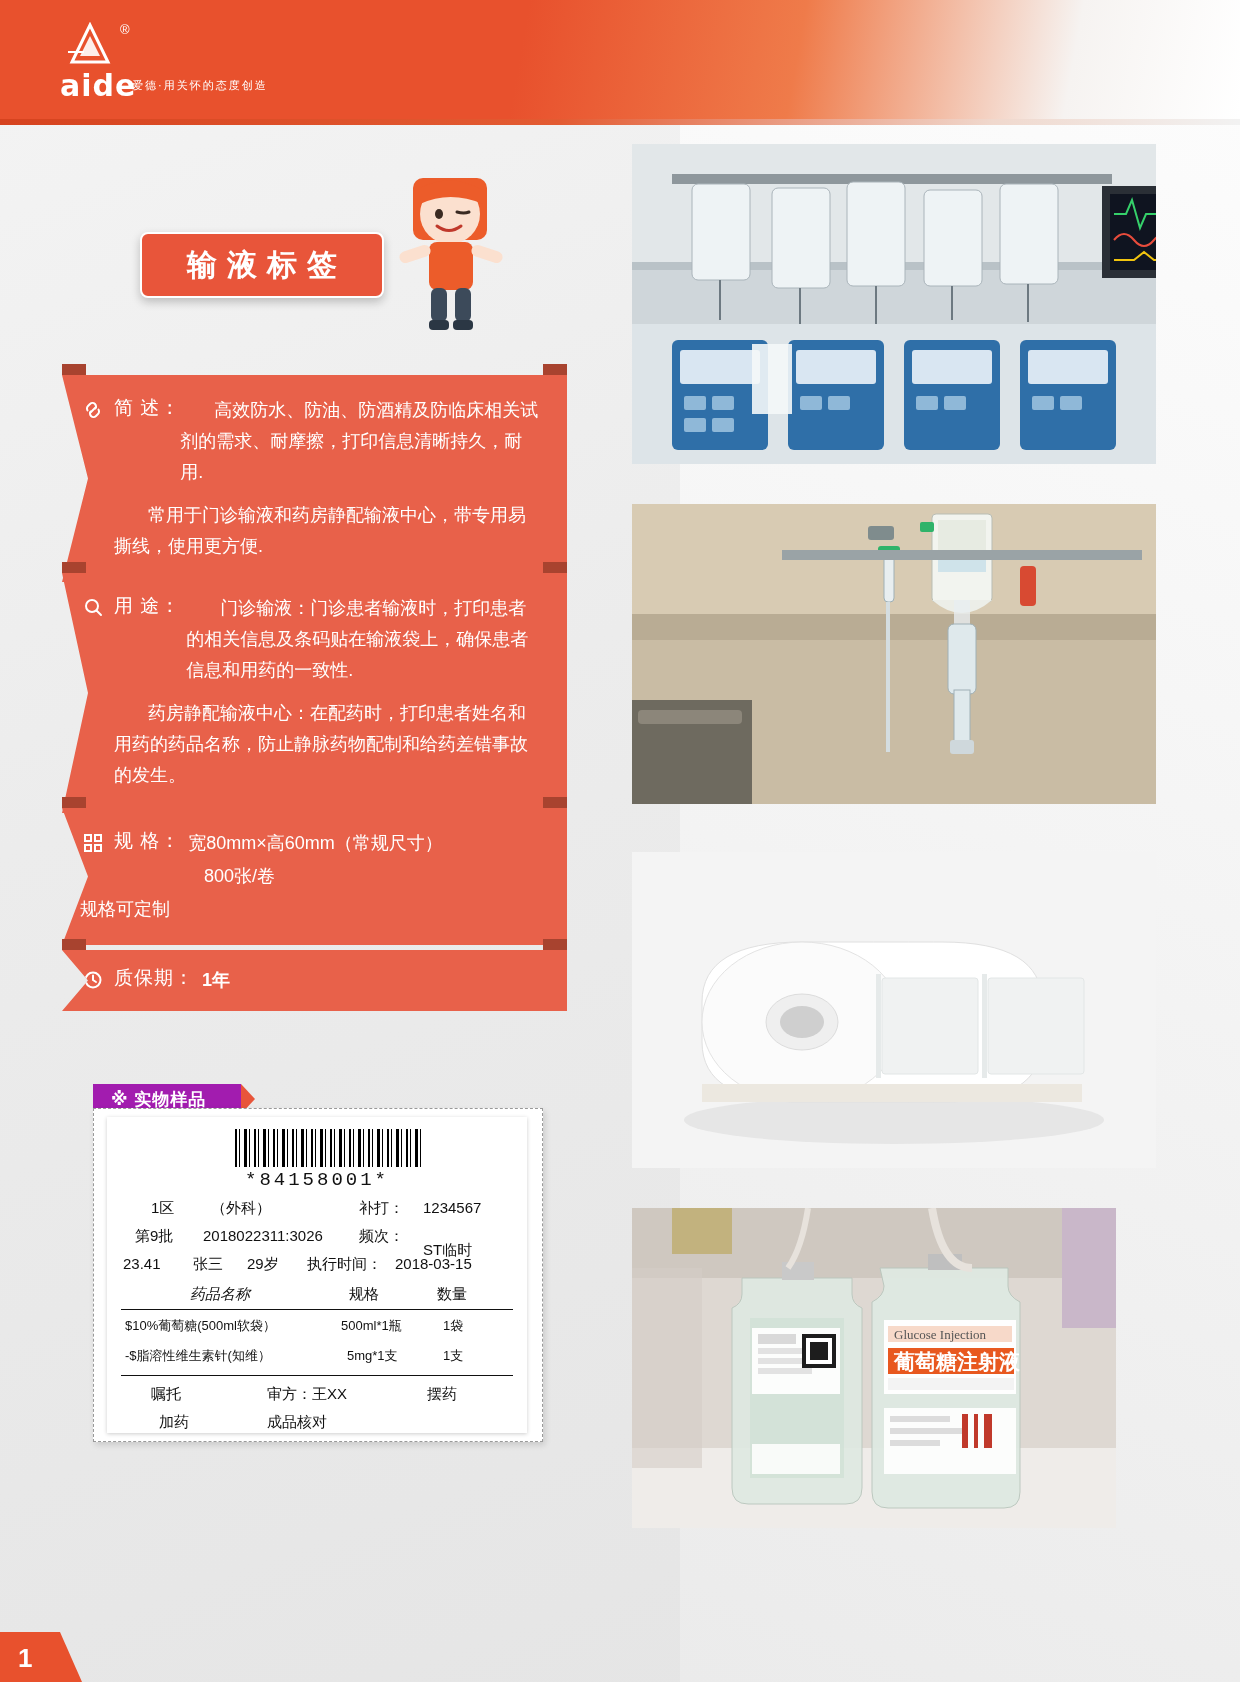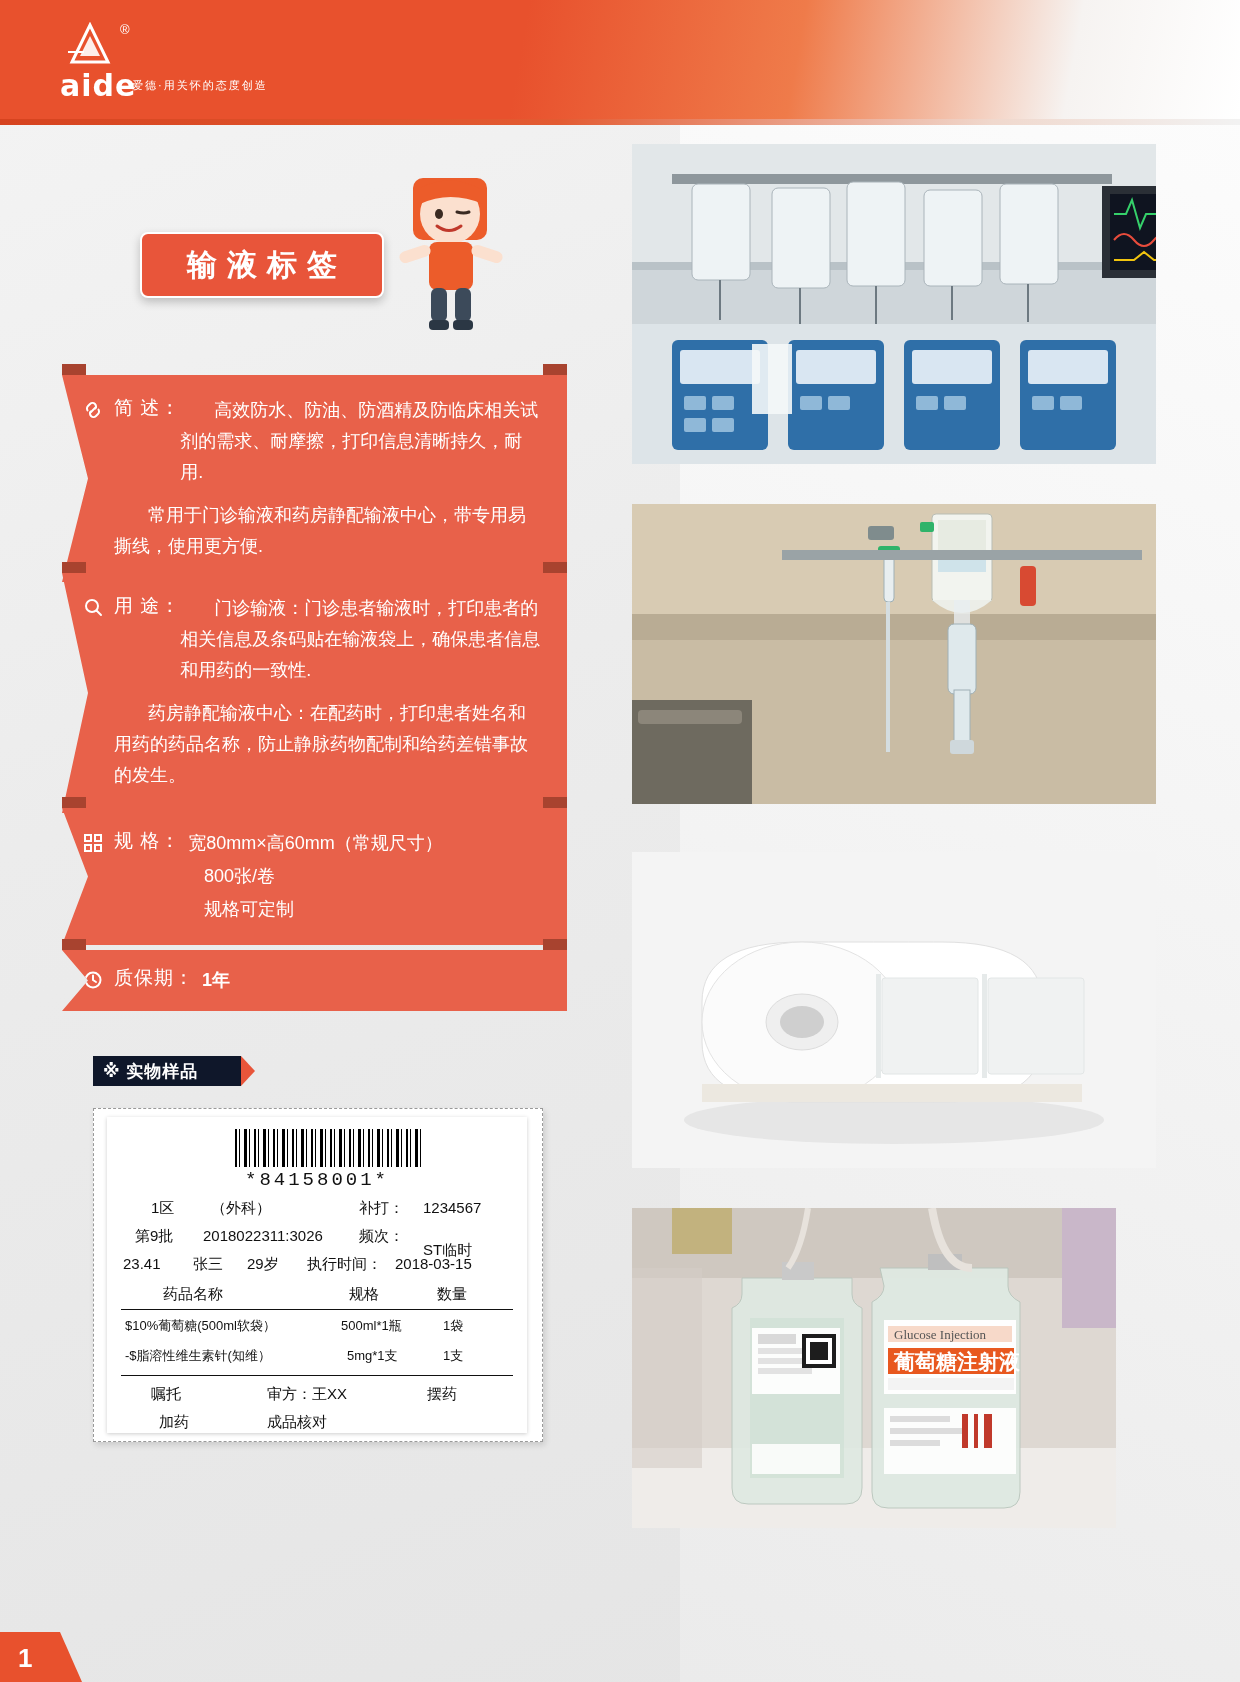--- a/index.html
+++ b/index.html
@@ -75,23 +75,23 @@
     width:26px;height:26px;flex:0 0 26px;margin-right:8px;margin-top:2px;
     display:flex;align-items:center;justify-content:center;
   }
   .lbl-key{
     font-size:19px;font-weight:normal;white-space:nowrap;letter-spacing:1px;
   }
   .lbl-val{font-size:18px;line-height:31px;}
   .indent{text-indent:34px;}
   
   .sample-tab{
-    position:absolute;left:93px;top:1056px;width:148px;height:30px;
-    background:#0f172a;color:#fff;font-size:17px;font-weight:bold;
-    display:flex;align-items:center;padding-left:10px;box-sizing:border-box;
+    position:absolute;left:93px;top:1084px;width:148px;height:30px;
+    background:#a21caf;color:#fff;font-size:17px;font-weight:bold;
+    display:flex;align-items:center;padding-left:18px;box-sizing:border-box;
     letter-spacing:1px;
   }
   .sample-tab:after{
     content:"";position:absolute;right:-14px;top:0;
     border-top:15px solid transparent;border-bottom:15px solid transparent;
     border-left:14px solid #e8553a;
   }
   .sample-box{
     position:absolute;left:93px;top:1108px;width:448px;height:332px;
     background:#ffffff;border:1px dashed #999;
@@ -206,21 +206,21 @@
   <div class="ribbon-shadow-r"></div>
   <div class="ribbon-body" style="clip-path:polygon(0 0,100% 0,100% 100%,100% 100%,0 100%,26px 50%);padding:20px 26px 22px 18px;">
     <div class="lbl-row">
       <div class="lbl-icon">
         <svg width="22" height="22" viewBox="0 0 22 22">
             <circle cx="10" cy="9" r="6" stroke="#fff" stroke-width="2" fill="none"></circle>
             <path d="M14.5 13.5 L19 18" stroke="#fff" stroke-width="2" stroke-linecap="round"></path>
           </svg>
       </div>
       <div class="lbl-key">用  途：</div>
-      <div class="lbl-val indent" style="">门诊输液：门诊患者输液时，打印患者的相关信息及条码贴在输液袋上，确保患者信息和用药的一致性.</div>
+      <div class="lbl-val indent" style="margin-left:6px;">门诊输液：门诊患者输液时，打印患者的相关信息及条码贴在输液袋上，确保患者信息和用药的一致性.</div>
     </div>
     <div class="lbl-val indent" style="margin-left:34px;margin-top:12px;">药房静配输液中心：在配药时，打印患者姓名和用药的药品名称，防止静脉药物配制和给药差错事故的发生。</div>
   </div>
 </div>
 
 <div class="ribbon-wrap" style="left:62px;top:808px;width:505px;">
   <div class="ribbon-shadow-l"></div>
   <div class="ribbon-shadow-r"></div>
   <div class="ribbon-body" style="clip-path:polygon(0 0,100% 0,100% 100%,100% 100%,0 100%,26px 50%);padding:20px 26px 20px 18px;">
     <div class="lbl-row">
@@ -229,21 +229,21 @@
             <rect x="2" y="2" width="6" height="6" fill="none" stroke="#fff" stroke-width="2"></rect>
             <rect x="12" y="2" width="6" height="6" fill="none" stroke="#fff" stroke-width="2"></rect>
             <rect x="2" y="12" width="6" height="6" fill="none" stroke="#fff" stroke-width="2"></rect>
             <rect x="12" y="12" width="6" height="6" fill="none" stroke="#fff" stroke-width="2"></rect>
           </svg>
       </div>
       <div class="lbl-key">规  格：</div>
       <div class="lbl-val" style="margin-left:8px;">宽80mm×高60mm（常规尺寸）</div>
     </div>
     <div class="lbl-val" style="margin-left:124px;margin-top:2px;">800张/卷</div>
-    <div class="lbl-val" style="margin-left:124px;margin-top:2px;">规格可定制</div>
+    <div class="lbl-val" style="margin-top:2px;">规格可定制</div>
   </div>
 </div>
 
 <div class="ribbon-wrap" style="left:62px;top:950px;width:505px;">
   <div class="ribbon-shadow-l"></div>
   <div class="ribbon-shadow-r"></div>
   <div class="ribbon-body" style="clip-path:polygon(0 0,100% 0,100% 100%,100% 100%,0 100%,26px 50%);padding:15px 26px 15px 18px;">
     <div class="lbl-row">
       <div class="lbl-icon">
         <svg width="20" height="20" viewBox="0 0 20 20">
@@ -275,21 +275,21 @@
     <div class="lc-line" style="left:96px;top:110px;">2018022311:3026</div>
     <div class="lc-line" style="left:252px;top:110px;">频次：</div>
     <div class="lc-line" style="left:316px;top:124px;">ST临时</div>
 
     <div class="lc-line" style="left:16px;top:138px;">23.41</div>
     <div class="lc-line" style="left:86px;top:138px;">张三</div>
     <div class="lc-line" style="left:140px;top:138px;">29岁</div>
     <div class="lc-line" style="left:200px;top:138px;">执行时间：</div>
     <div class="lc-line" style="left:288px;top:138px;">2018-03-15</div>
 
-    <div class="lc-line" style="left:56px;top:168px;font-size:15px;">药品名称</div>
+    <div class="lc-line" style="left:83px;top:168px;font-size:15px;font-style:italic;">药品名称</div>
     <div class="lc-line" style="left:242px;top:168px;font-size:15px;">规格</div>
     <div class="lc-line" style="left:330px;top:168px;font-size:15px;">数量</div>
 
     <div class="rule" style="left:14px;top:192px;width:392px;"></div>
 
     <div class="lc-line" style="left:18px;top:200px;font-size:13px;">$10%葡萄糖(500ml软袋）</div>
     <div class="lc-line" style="left:234px;top:200px;font-size:13px;">500ml*1瓶</div>
     <div class="lc-line" style="left:336px;top:200px;font-size:13px;">1袋</div>
 
     <div class="lc-line" style="left:18px;top:230px;font-size:13px;">-$脂溶性维生素针(知维）</div>

